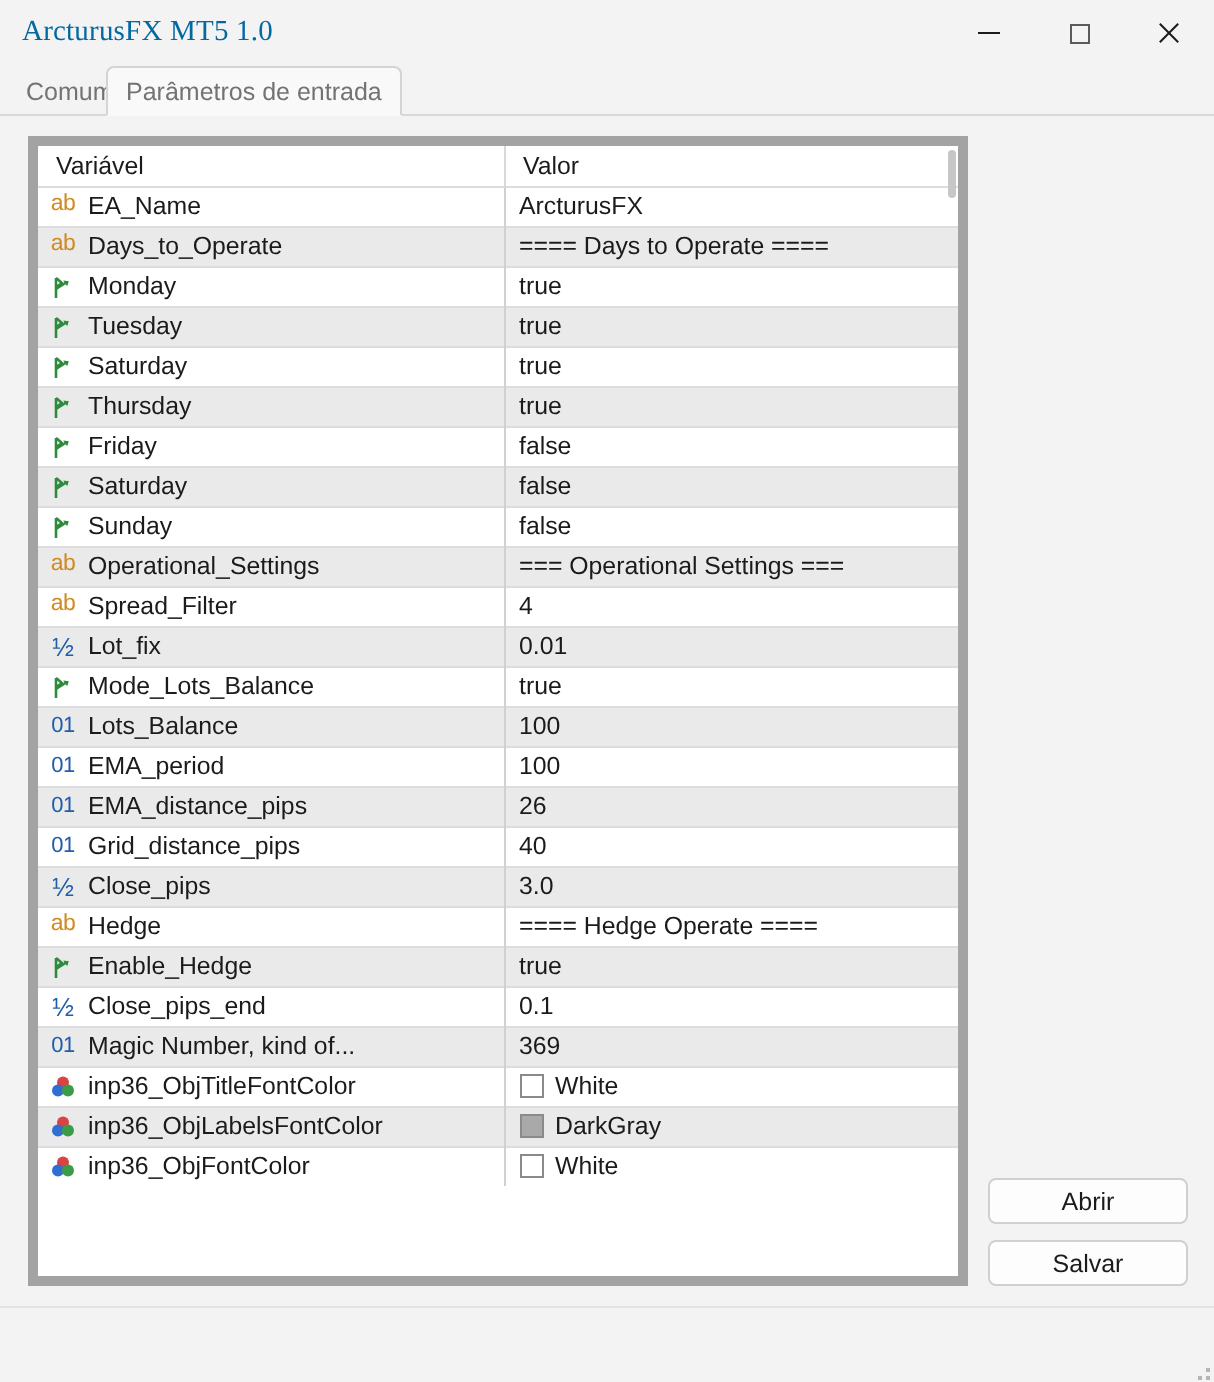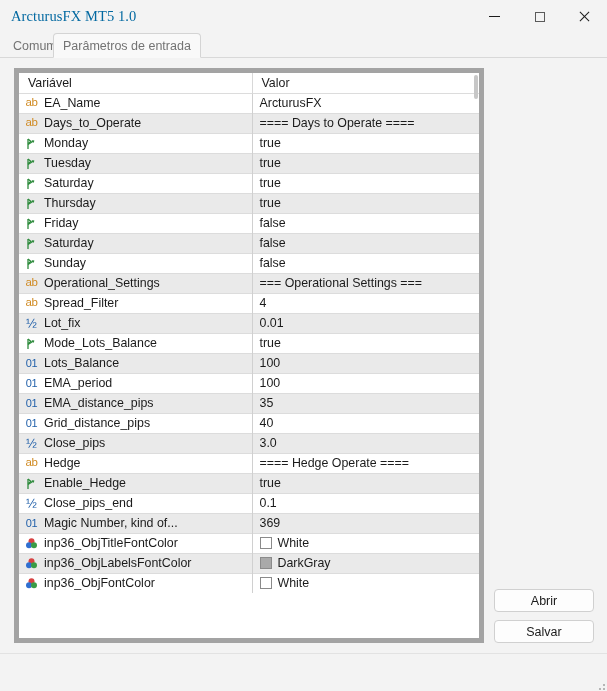--- a/index.html
+++ b/index.html
@@ -464,21 +464,21 @@
             </td>
             <td class="col-val cell-val"><span>100</span></td>
           </tr>
           <tr class="odd">
             <td class="col-var">
               <div class="var-cell">
                 <span class="ic ic-int">01</span>
                 <span class="var-label">EMA_distance_pips</span>
               </div>
             </td>
-            <td class="col-val cell-val"><span>35</span></td>
+            <td class="col-val cell-val"><span>26</span></td>
           </tr>
           <tr class="even">
             <td class="col-var">
               <div class="var-cell">
                 <span class="ic ic-int">01</span>
                 <span class="var-label">Grid_distance_pips</span>
               </div>
             </td>
             <td class="col-val cell-val"><span>40</span></td>
           </tr>

